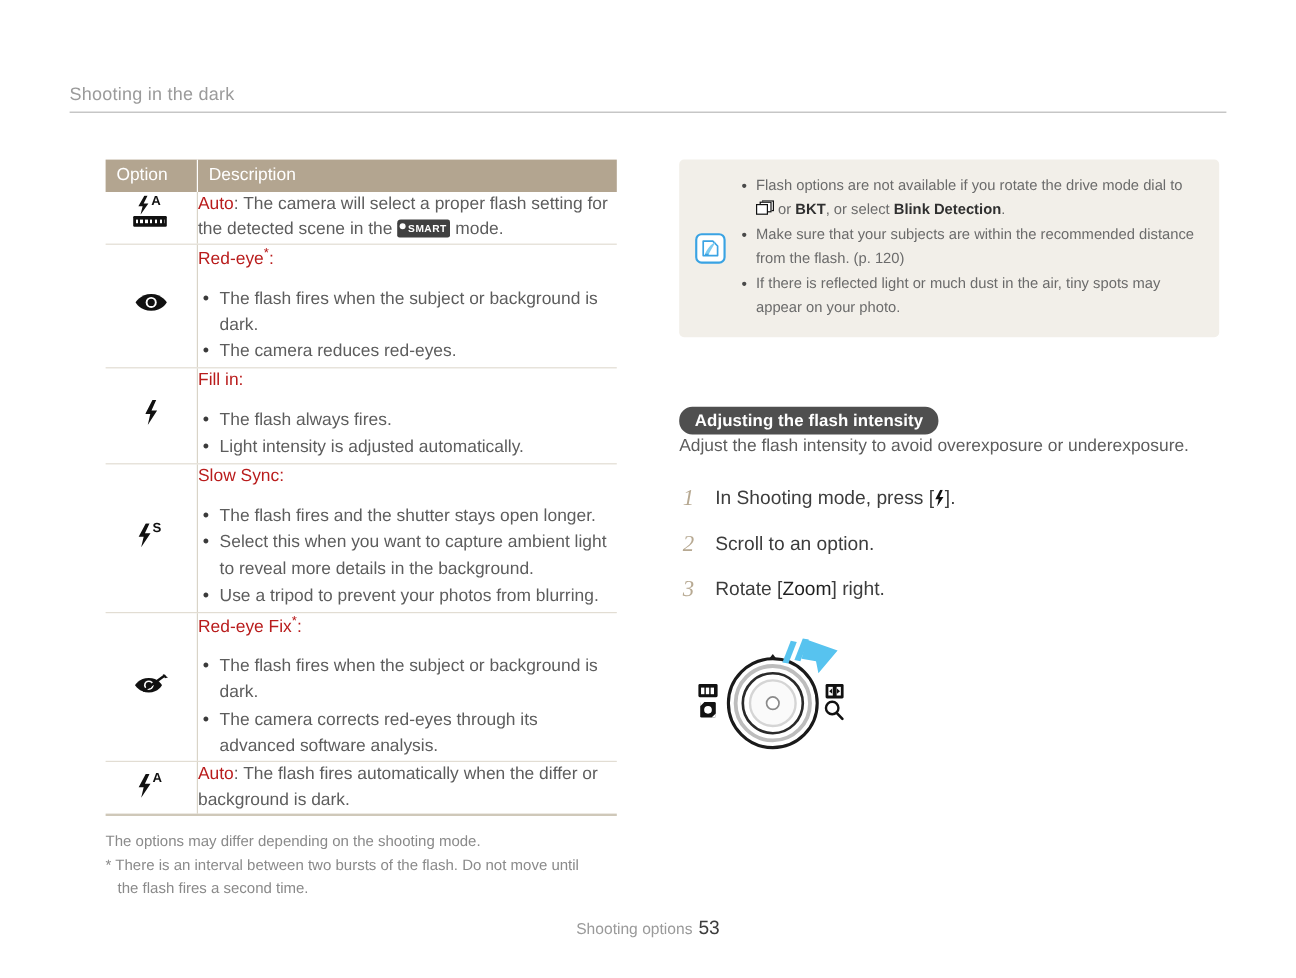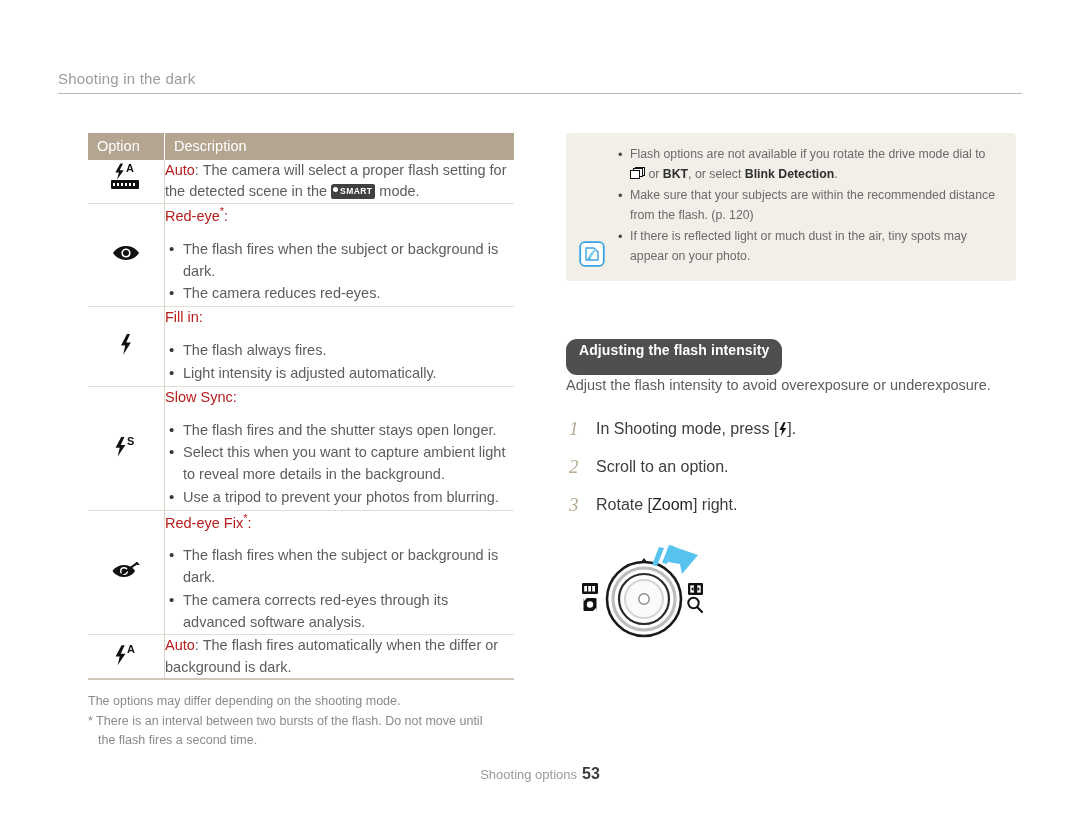--- a/index.html
+++ b/index.html
@@ -210,21 +210,21 @@
     top: 133px;
     width: 450px;
   }
 
   .note-box {
     background: #f2efe9;
     border-radius: 4px;
     padding: 12px 14px 14px 13px;
     display: flex;
     gap: 11px;
-    align-items: flex-end;
+    align-items: center;
   }
   .note-icon { flex: 0 0 auto; width: 26px; height: 26px; margin-top: 2px; }
   .note-icon svg { display: block; }
   ul.note-list {
     list-style: none;
     margin: 0;
     padding: 0;
     flex: 1 1 auto;
   }
   ul.note-list li {
@@ -264,21 +264,21 @@
 
   
   .section-head {
     margin-top: 58px;
     display: inline-block;
     background: #4f4f4f;
     color: #ffffff;
     font-size: 14px;
     font-weight: bold;
     border-radius: 11px;
-    padding: 3px 13px 17px 13px;
+    padding: 3px 13px 4px 13px;
     letter-spacing: .1px;
   }
   .section-intro {
     font-size: 14.5px;
     color: #5d5d5d;
     line-height: 1.5;
   }
 
   ol.steps {
     list-style: none;
@@ -330,21 +330,21 @@
     text-align: center;
   }
   .footer .f-label {
     font-size: 13px;
     color: #9a9a9a;
   }
   .footer .f-page {
     font-size: 16px;
     color: #3d3d3d;
     margin-left: 5px;
-    font-weight: bold;
+    font-weight: normal;
   }
 </style>
 </head>
 <body>
 
 <div class="page-header">
   <span class="title">Shooting in the dark</span>
   <div class="rule"></div>
 </div>
 

